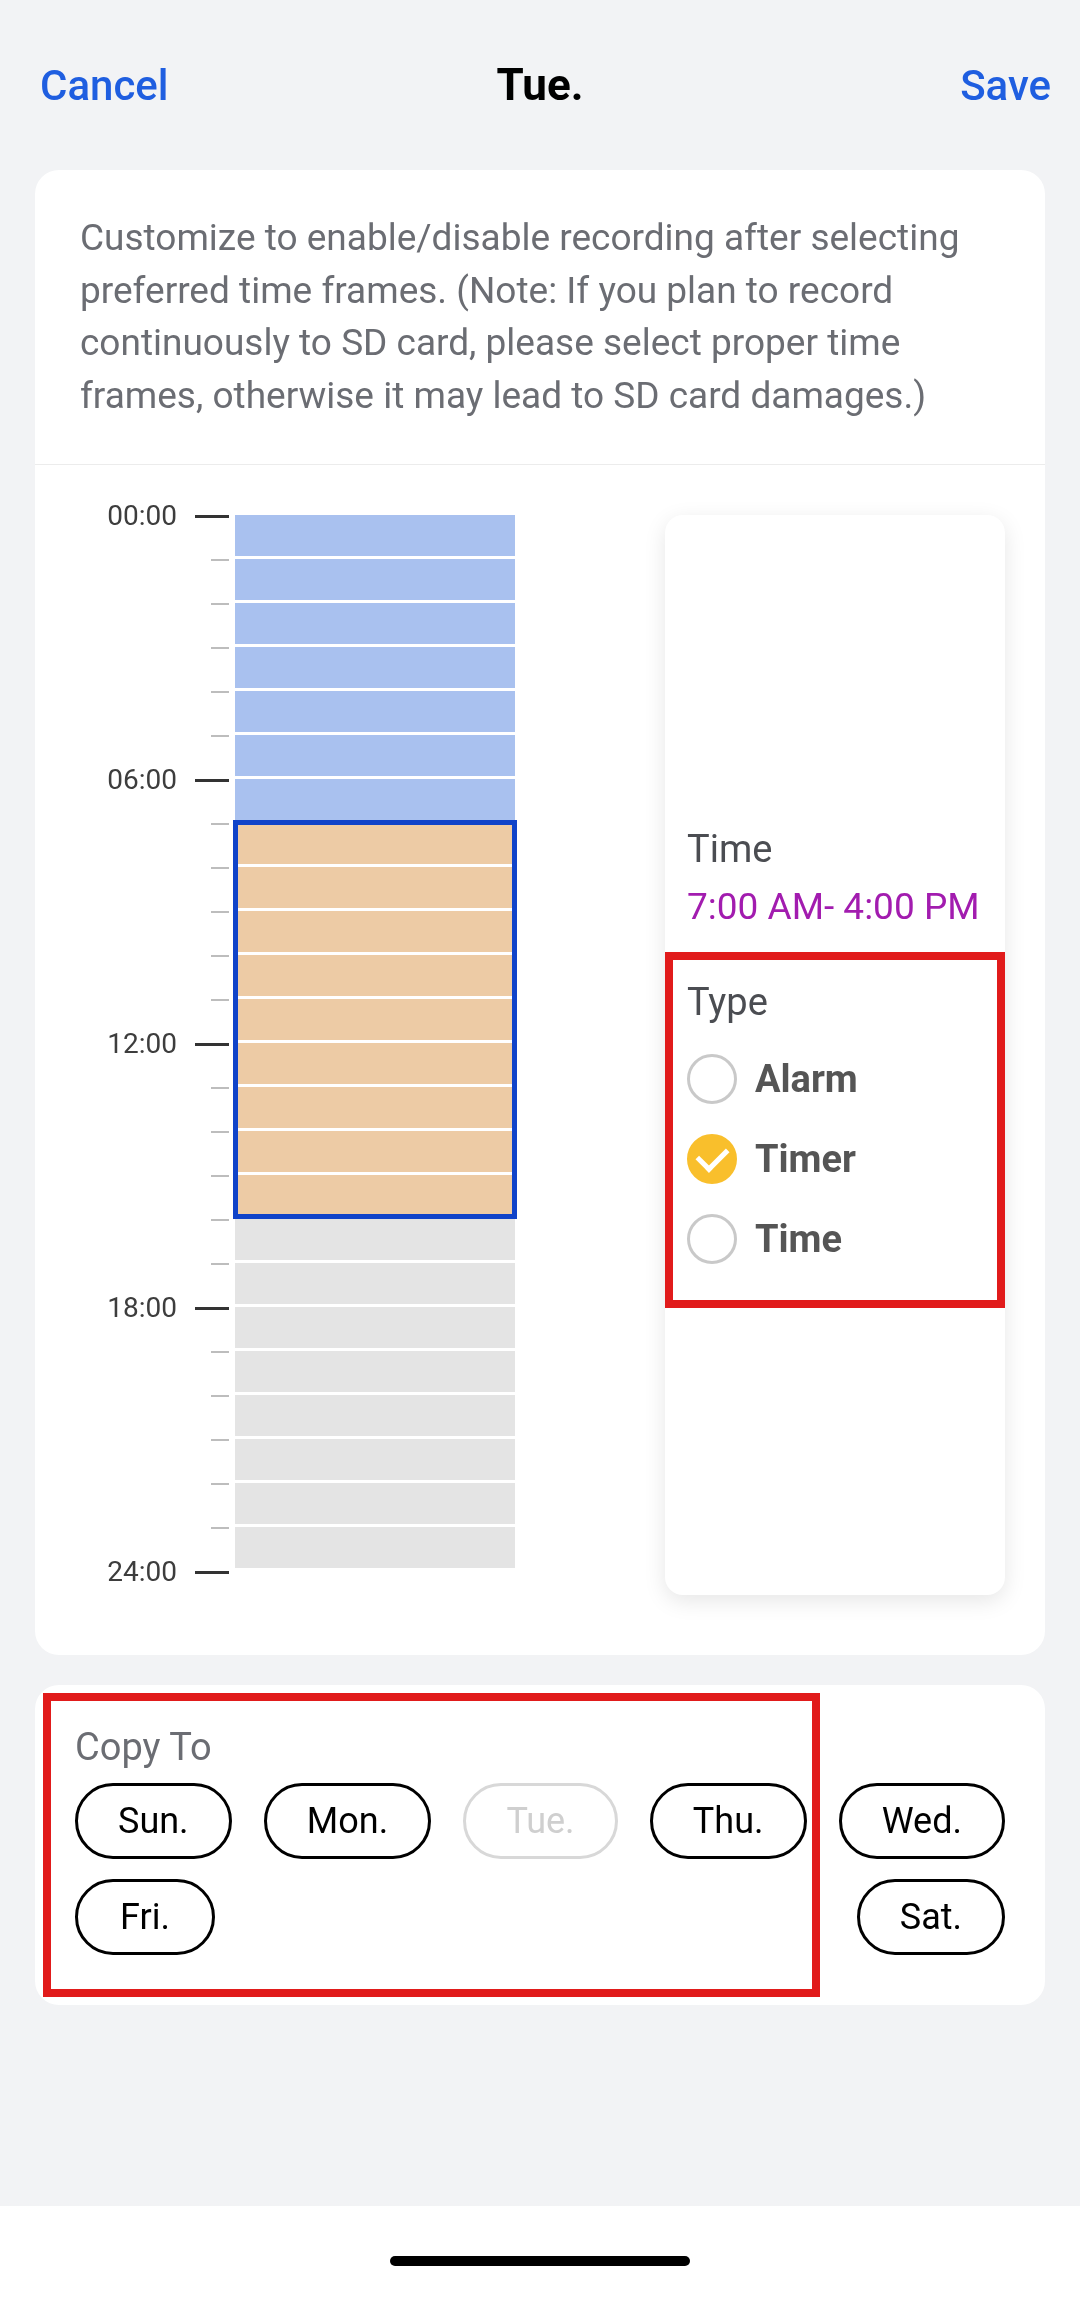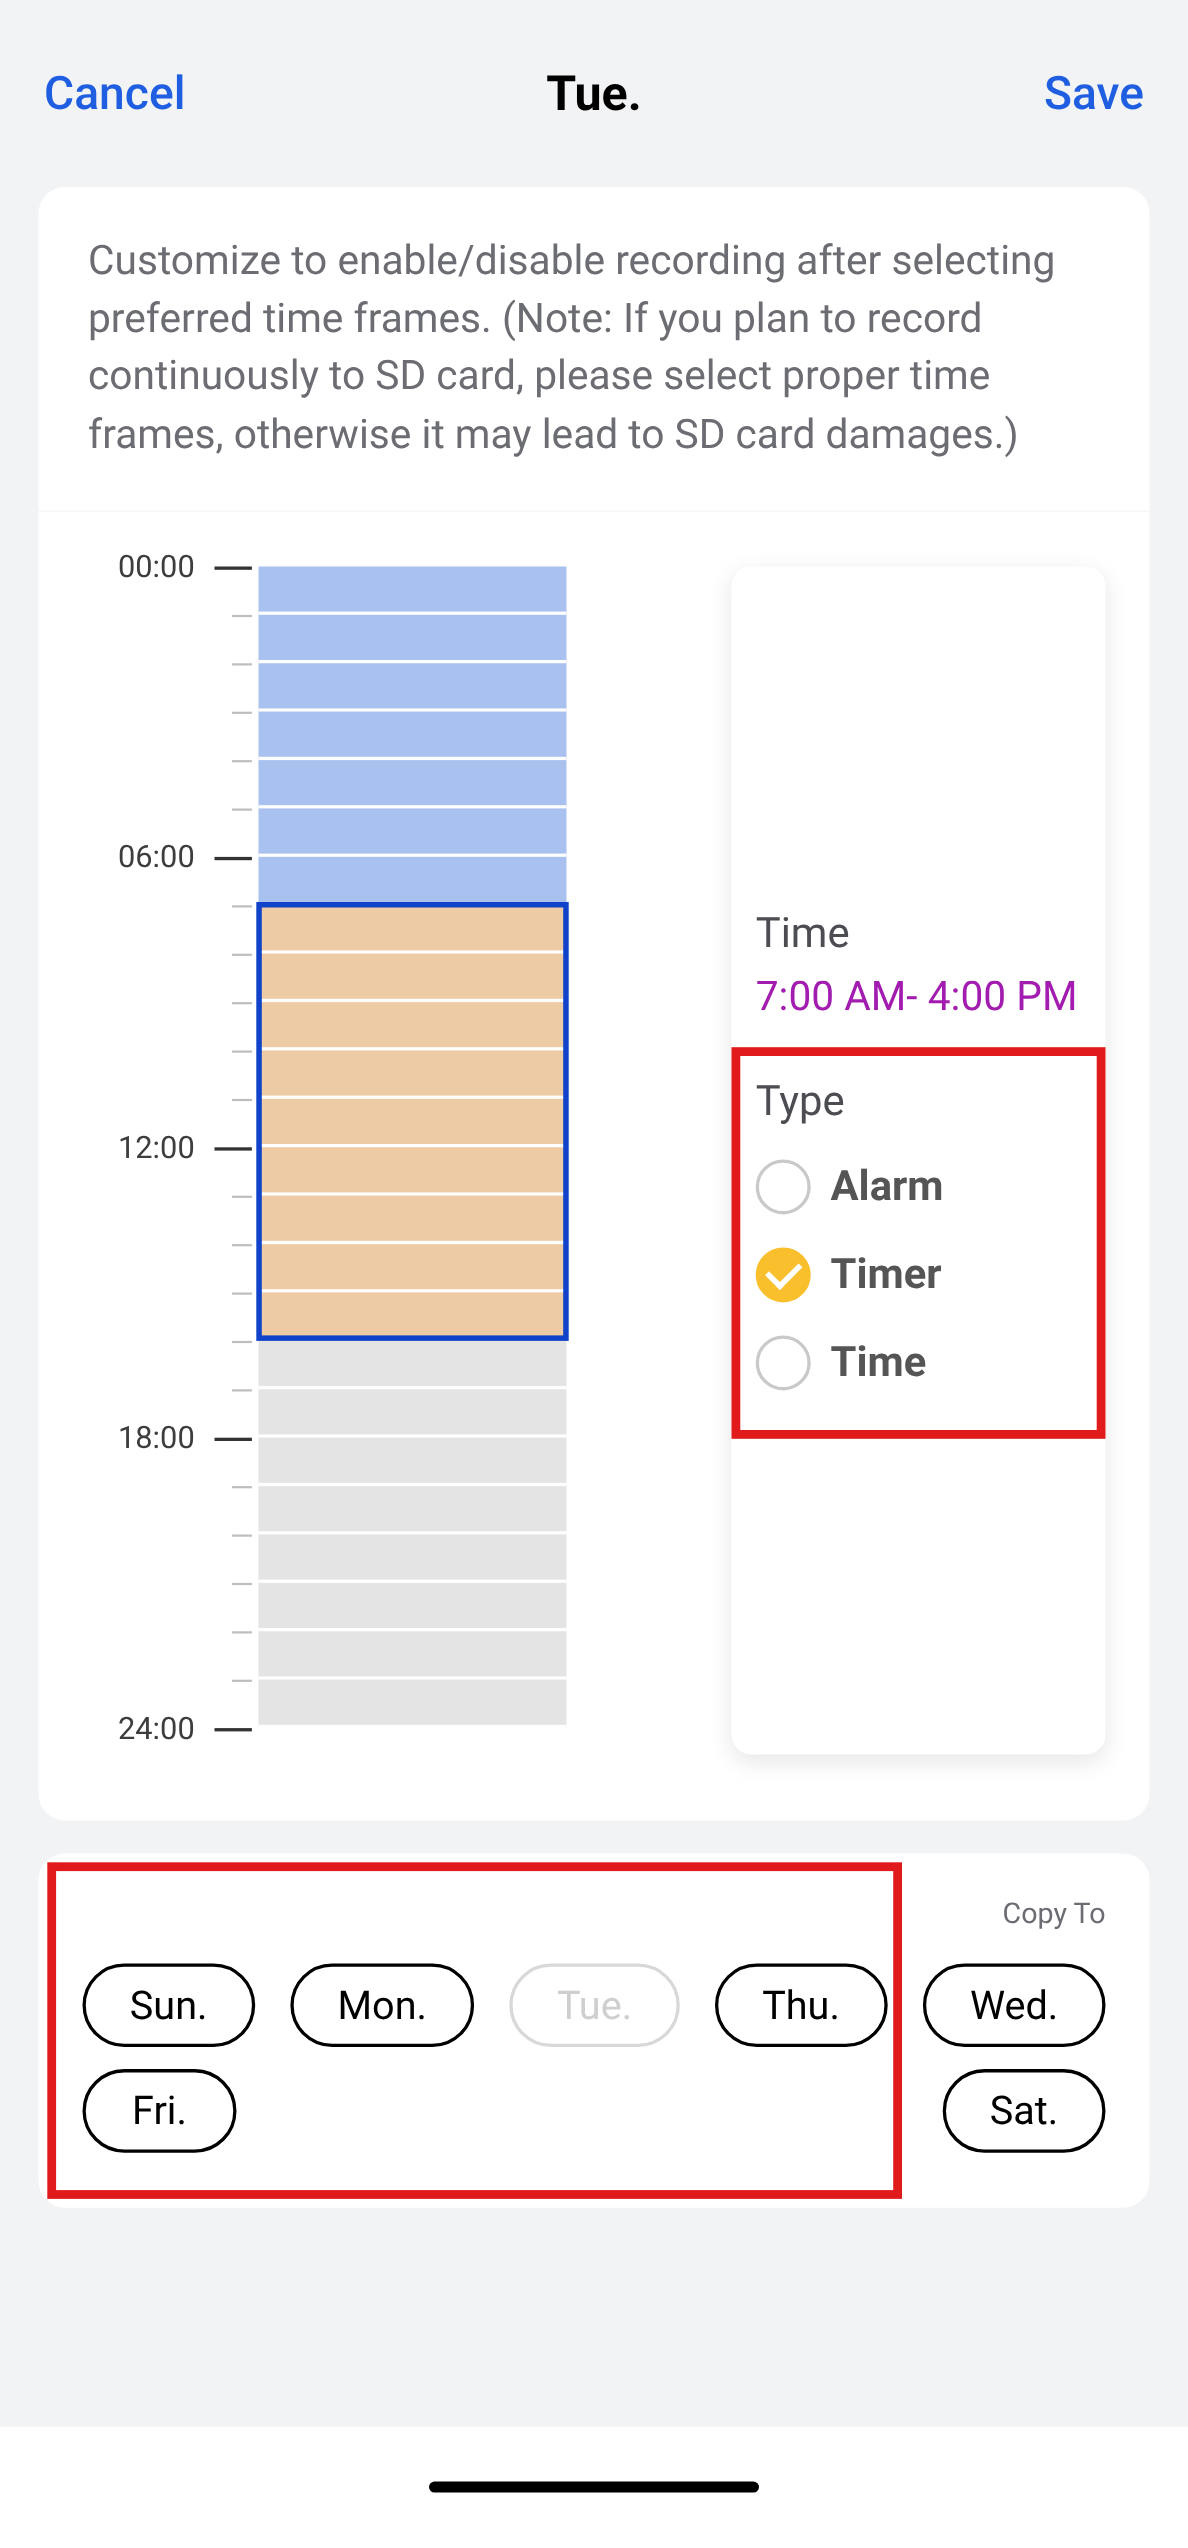--- a/index.html
+++ b/index.html
@@ -10,21 +10,21 @@
       color: #000;
       overflow: hidden;
       position: relative;
     }
 
     
     .header {
       display: flex;
       align-items: center;
       justify-content: space-between;
-      padding: 40px 40px 40px 40px;
+      padding: 40px 29px 40px 40px;
       height: 170px;
     }
     .header .left, .header .right {
       font-size: 42px;
       color: #1f5ee0;
       font-weight: 500;
       cursor: pointer;
     }
     .header .title {
       font-size: 44px;
@@ -180,24 +180,23 @@
       font-size: 38px;
       color: #555;
     }
 
     
     .copy-card {
       padding: 40px 40px 50px 40px;
       position: relative;
     }
     .copy-heading {
-      font-size: 26px;
+      font-size: 38px;
       color: #6b6d73;
-      margin-bottom: 30px;
-      text-align: right;
+      margin-bottom: 14px;
     }
     .day-pills {
       display: flex;
       flex-wrap: wrap;
       gap: 20px 24px;
       justify-content: space-between;
     }
     .day-pill {
       border: 3px solid #000;
       border-radius: 999px;

